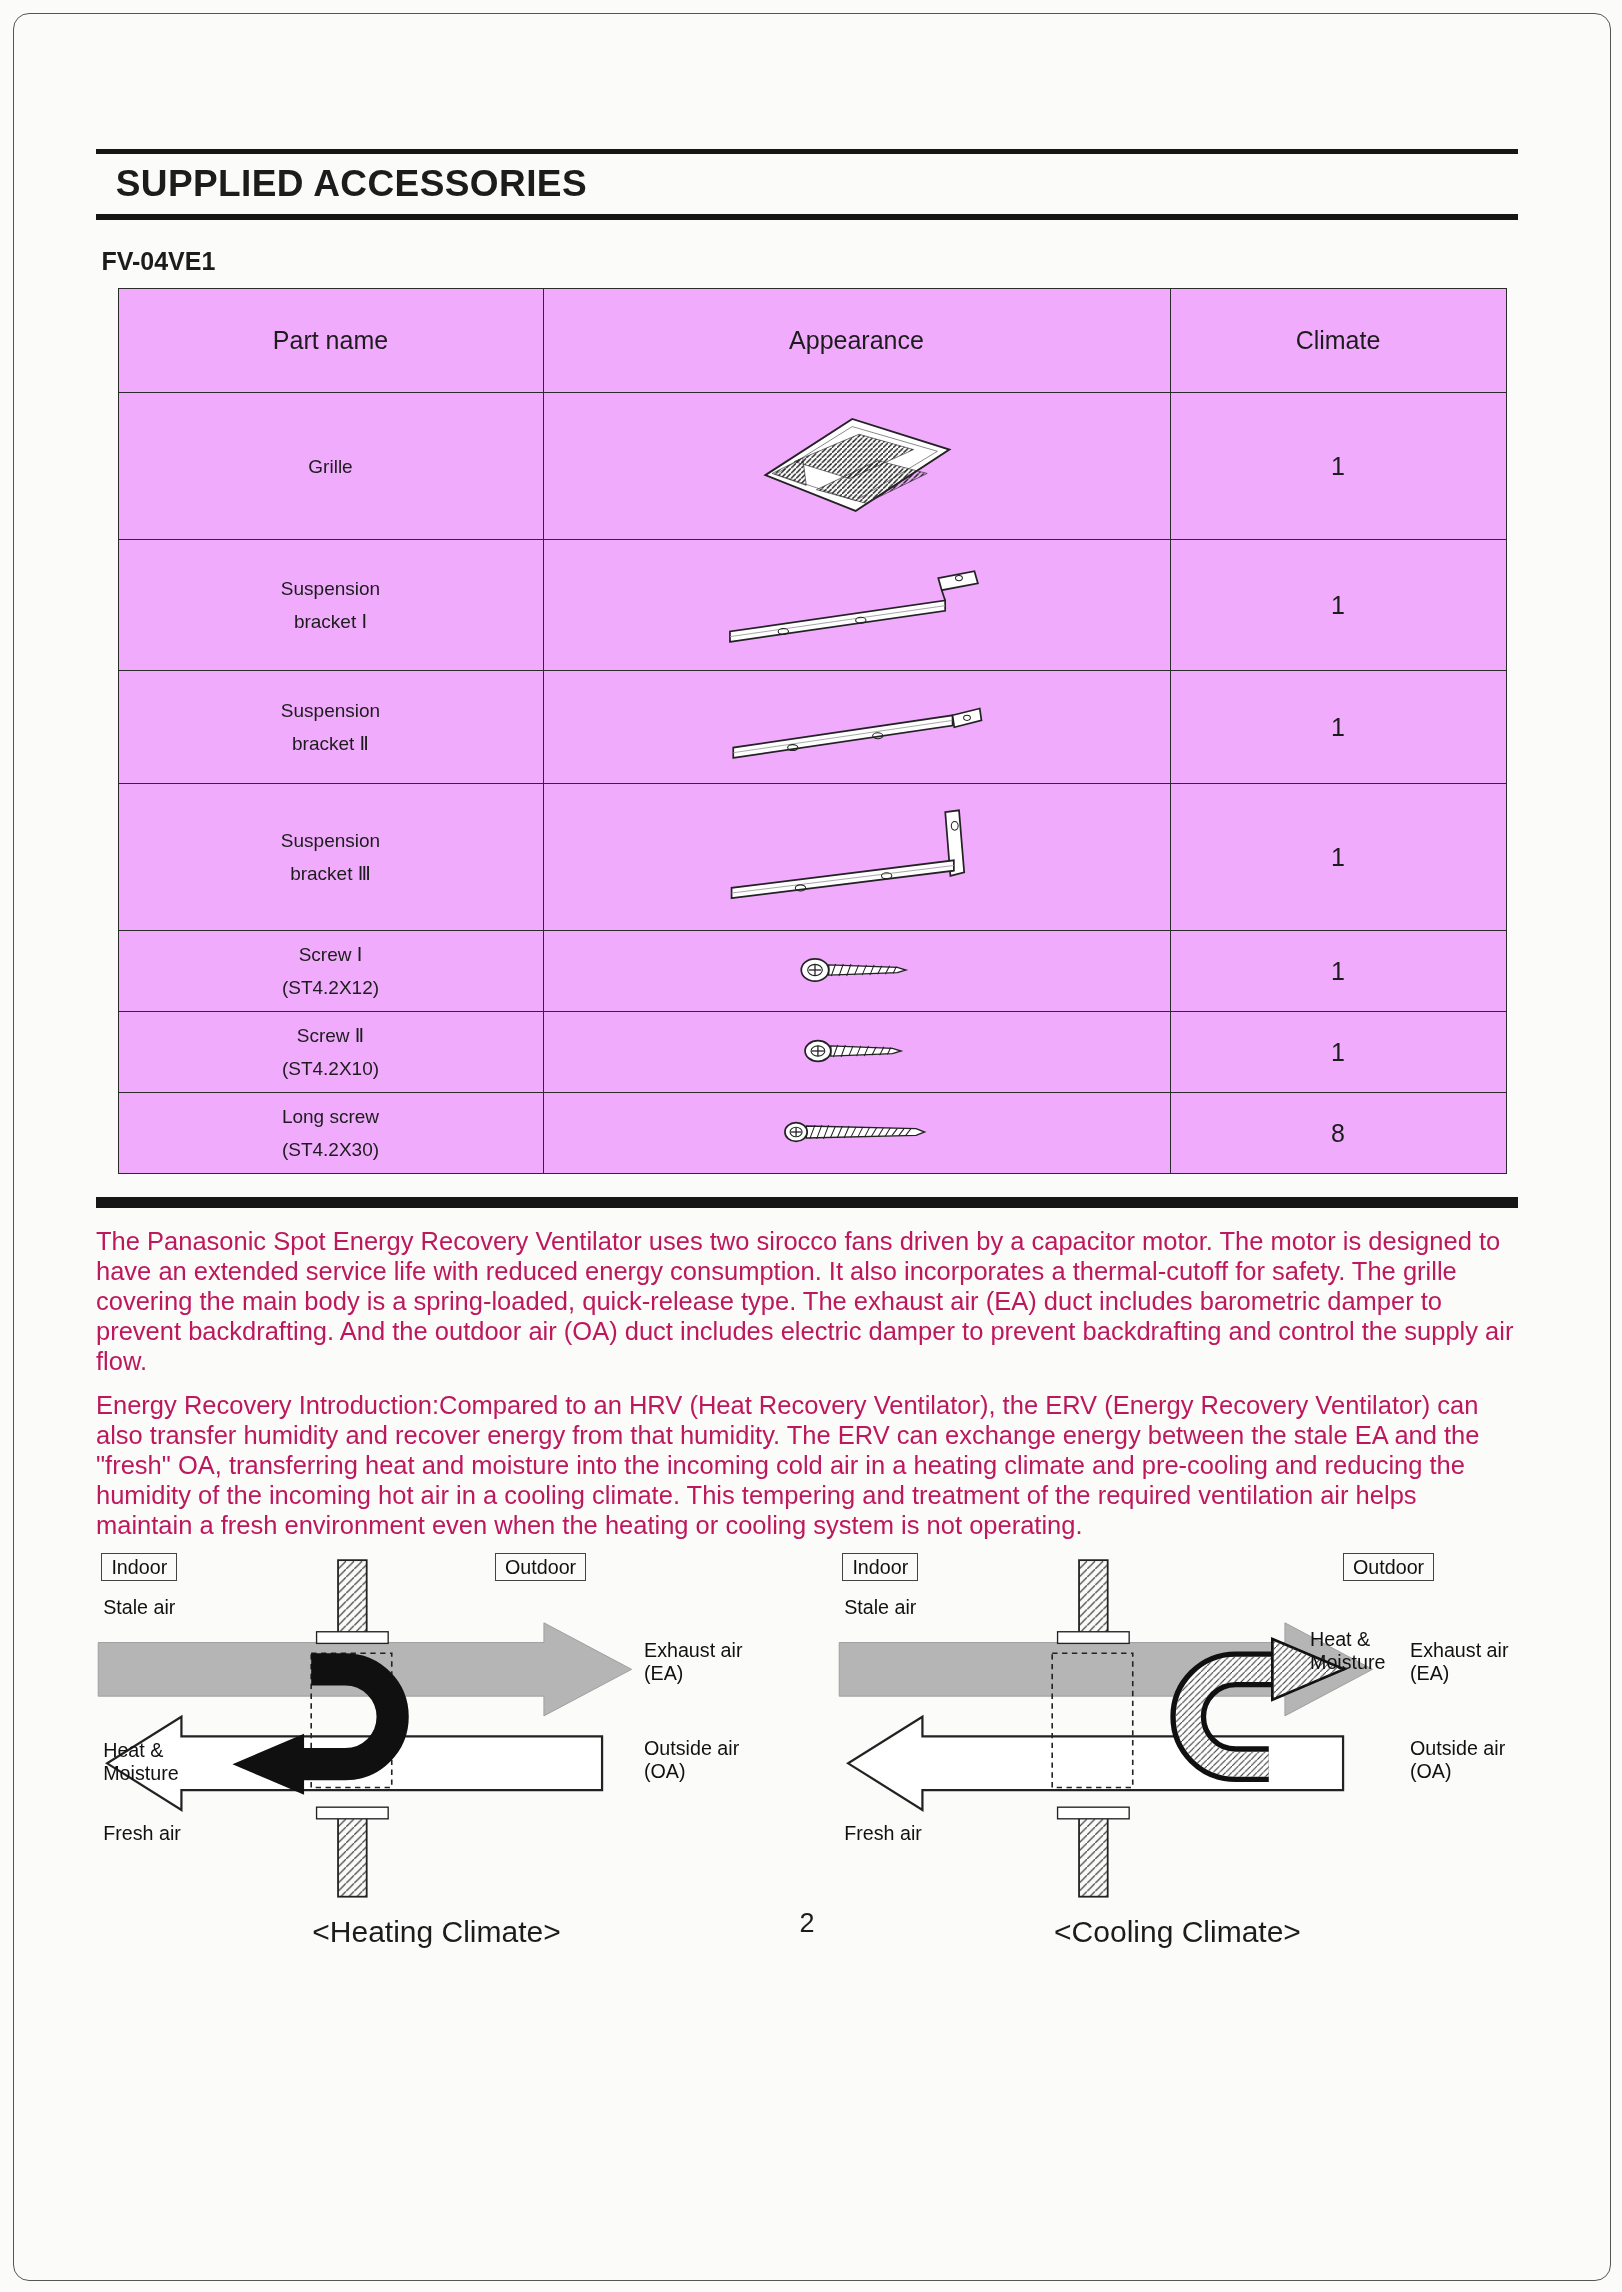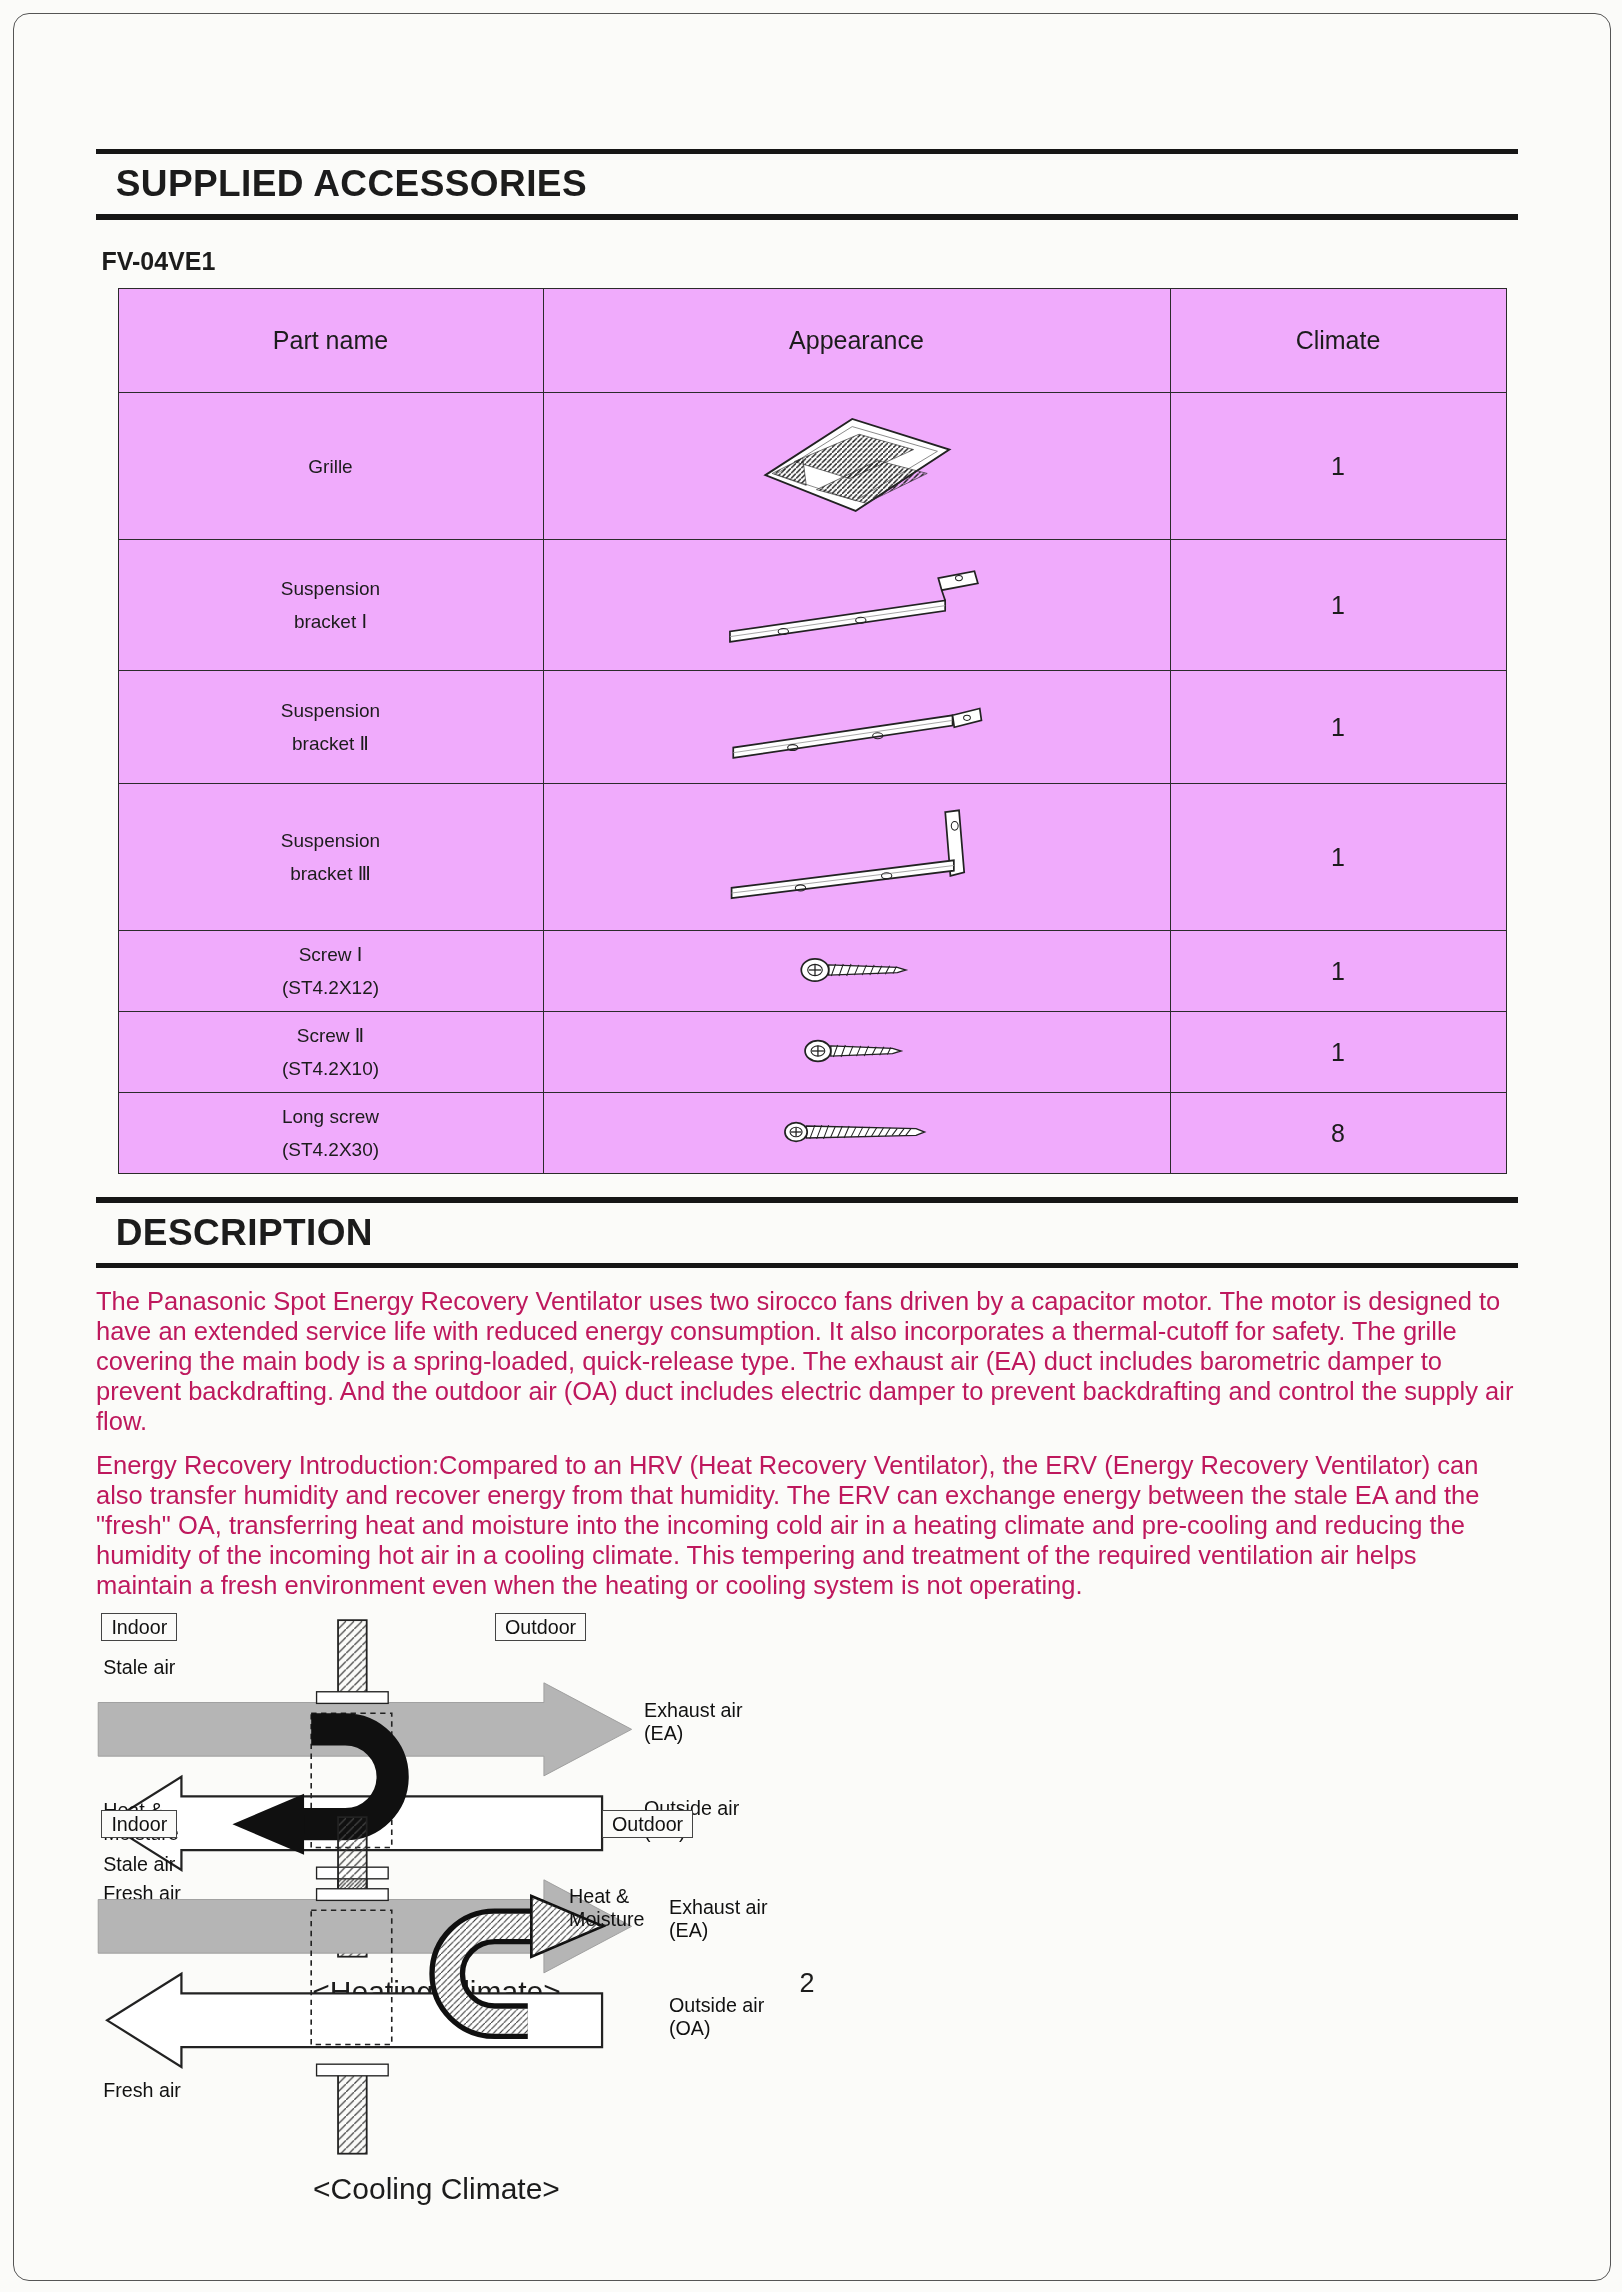--- a/index.html
+++ b/index.html
@@ -30,21 +30,21 @@
   td.app  { text-align:center; vertical-align:middle; }
   td.qty  { text-align:center; font-size:25px; }
   tr.r-tall  td { height:147px; }
   tr.r-mid   td { height:131px; }
   tr.r-mid2  td { height:113px; }
   tr.r-small td { height:81px; }
 
   .desc-p { font-size:25.5px; line-height:30px; margin:14.3px 0 0 0; color:#be185d; }
   .desc-p.first { margin-top:18px; }
 
-  .diagrams { position:relative; margin-top:12.5px; height:394px; display:flex; justify-content:space-between;flex-direction:column; }
+  .diagrams { position:relative; margin-top:12.5px; height:394px; display:flex; justify-content:space-between; }
   .diagram { position:relative; width:681px; height:394px; }
   .dg-svg { position:absolute; left:0; top:0; }
   .lab { position:absolute; font-size:19.7px; line-height:23px; color:#111; }
   .boxed { border:1.8px solid #444; padding:1.8px 9px; background:#fbfbf9; }
   .dg-caption { position:absolute; top:362px; left:0; width:100%; text-align:center; font-size:30px; }
   .pageno { position:absolute; left:50%; top:355px; transform:translateX(-50%); font-size:27px; }
 </style>
 </head>
 <body>
 
@@ -203,21 +203,20 @@
             </svg>
           </td>
           <td class="qty">8</td>
         </tr>
 
       </tbody>
     </table>
 
     <div class="title-block desc">
       <div class="rule"></div>
-      <div class="section-title">DESCRIPTION</div>
       <div class="rule"></div>
     </div>
 
     <p class="desc-p first">The Panasonic Spot Energy Recovery Ventilator uses two sirocco fans driven by a capacitor motor. The motor is designed to have an extended service life with reduced energy consumption. It also incorporates a thermal-cutoff for safety. The grille covering the main body is a spring-loaded, quick-release type. The exhaust air (EA) duct includes barometric damper to prevent backdrafting. And the outdoor air (OA) duct includes electric damper to prevent backdrafting and control the supply air flow.</p>
     <p class="desc-p">Energy Recovery Introduction:Compared to an HRV (Heat Recovery Ventilator), the ERV (Energy Recovery Ventilator) can also transfer humidity and recover energy from that humidity. The ERV can exchange energy between the stale EA and the "fresh" OA, transferring heat and moisture into the incoming cold air in a heating climate and pre-cooling and reducing the humidity of the incoming hot air in a cooling climate. This tempering and treatment of the required ventilation air helps maintain a fresh environment even when the heating or cooling system is not operating.</p>
 
     <div class="diagrams">
 
       <div class="diagram">
         <svg class="dg-svg" width="681" height="358" viewBox="0 0 760 400">

